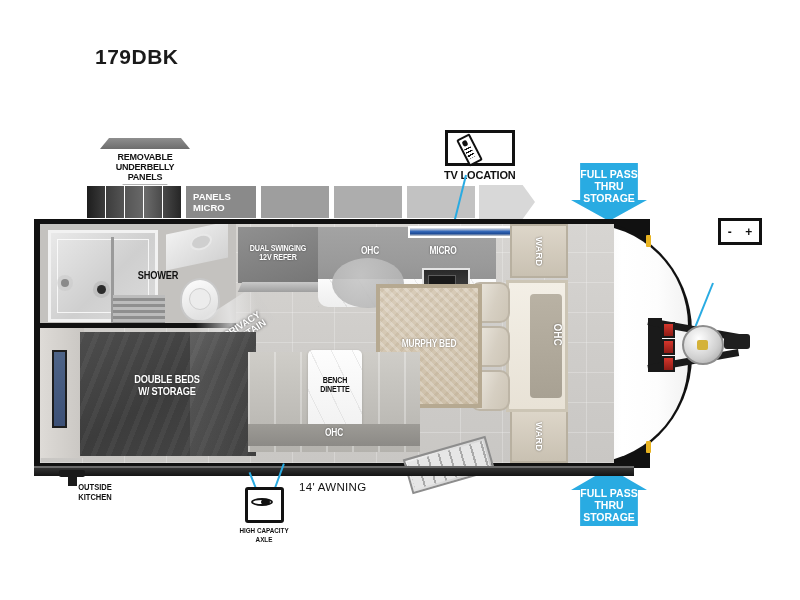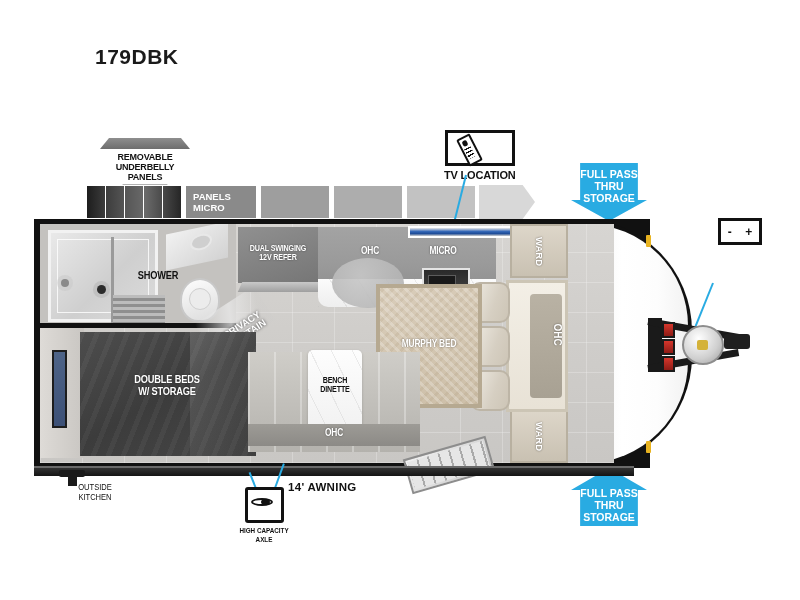--- a/index.html
+++ b/index.html
@@ -243,23 +243,23 @@
      background:radial-gradient(circle at 38% 32%,#ffffff,#cfcfcf 60%,#9d9d9d);border:2px solid #8d8d8d;box-sizing:border-box;}
   #coupler-nut{position:absolute;left:697px;top:340px;width:11px;height:10px;background:#d4b23a;border-radius:2px;}
   #jack{position:absolute;left:724px;top:334px;width:26px;height:15px;background:#1f1f1f;border-radius:3px;}
   .batt-box{position:absolute;width:13px;height:16px;background:linear-gradient(180deg,#d4362c,#8e1c16);
      border:2px solid #1a1a1a;box-sizing:border-box;}
   #batt1{left:662px;top:322px;}
   #batt2{left:662px;top:339px;}
   #batt3{left:662px;top:356px;}
 
   
-  #outside-kitchen-lbl{position:absolute;left:60px;top:482px;width:70px;font-size:9px;font-weight:400;
+  #outside-kitchen-lbl{position:absolute;left:60px;top:482px;width:70px;font-size:9px;font-weight:700;
      color:#111;text-align:center;line-height:1.15;}
-  #awning-lbl{position:absolute;left:288px;top:481px;font-size:11.5px;font-weight:700;color:#111;letter-spacing:.3px;}
+  #awning-lbl{position:absolute;left:299px;top:481px;font-size:11.5px;font-weight:400;color:#111;letter-spacing:.3px;}
   #awning-leader{position:absolute;left:274px;top:462px;width:2px;height:26px;background:#29abe2;
      transform:rotate(20deg);transform-origin:bottom center;}
   #axle-callout{position:absolute;left:234px;top:487px;width:60px;}
   #axle-icon{width:33px;height:30px;border:3px solid #111;background:#fff;margin:0 auto;position:relative;border-radius:3px;}
   #axle-icon::before{content:"";position:absolute;left:3px;top:8px;width:22px;height:8px;
      border:2px solid #111;border-radius:50%;box-sizing:border-box;}
   #axle-icon::after{content:"";position:absolute;left:13px;top:9px;width:9px;height:6px;
      background:#111;border-radius:50%;}
   #axle-text{font-size:7.5px;font-weight:700;color:#111;text-align:center;margin-top:3px;line-height:1.2;}
   #axle-leader{position:absolute;left:256px;top:471px;width:2px;height:20px;background:#29abe2;

